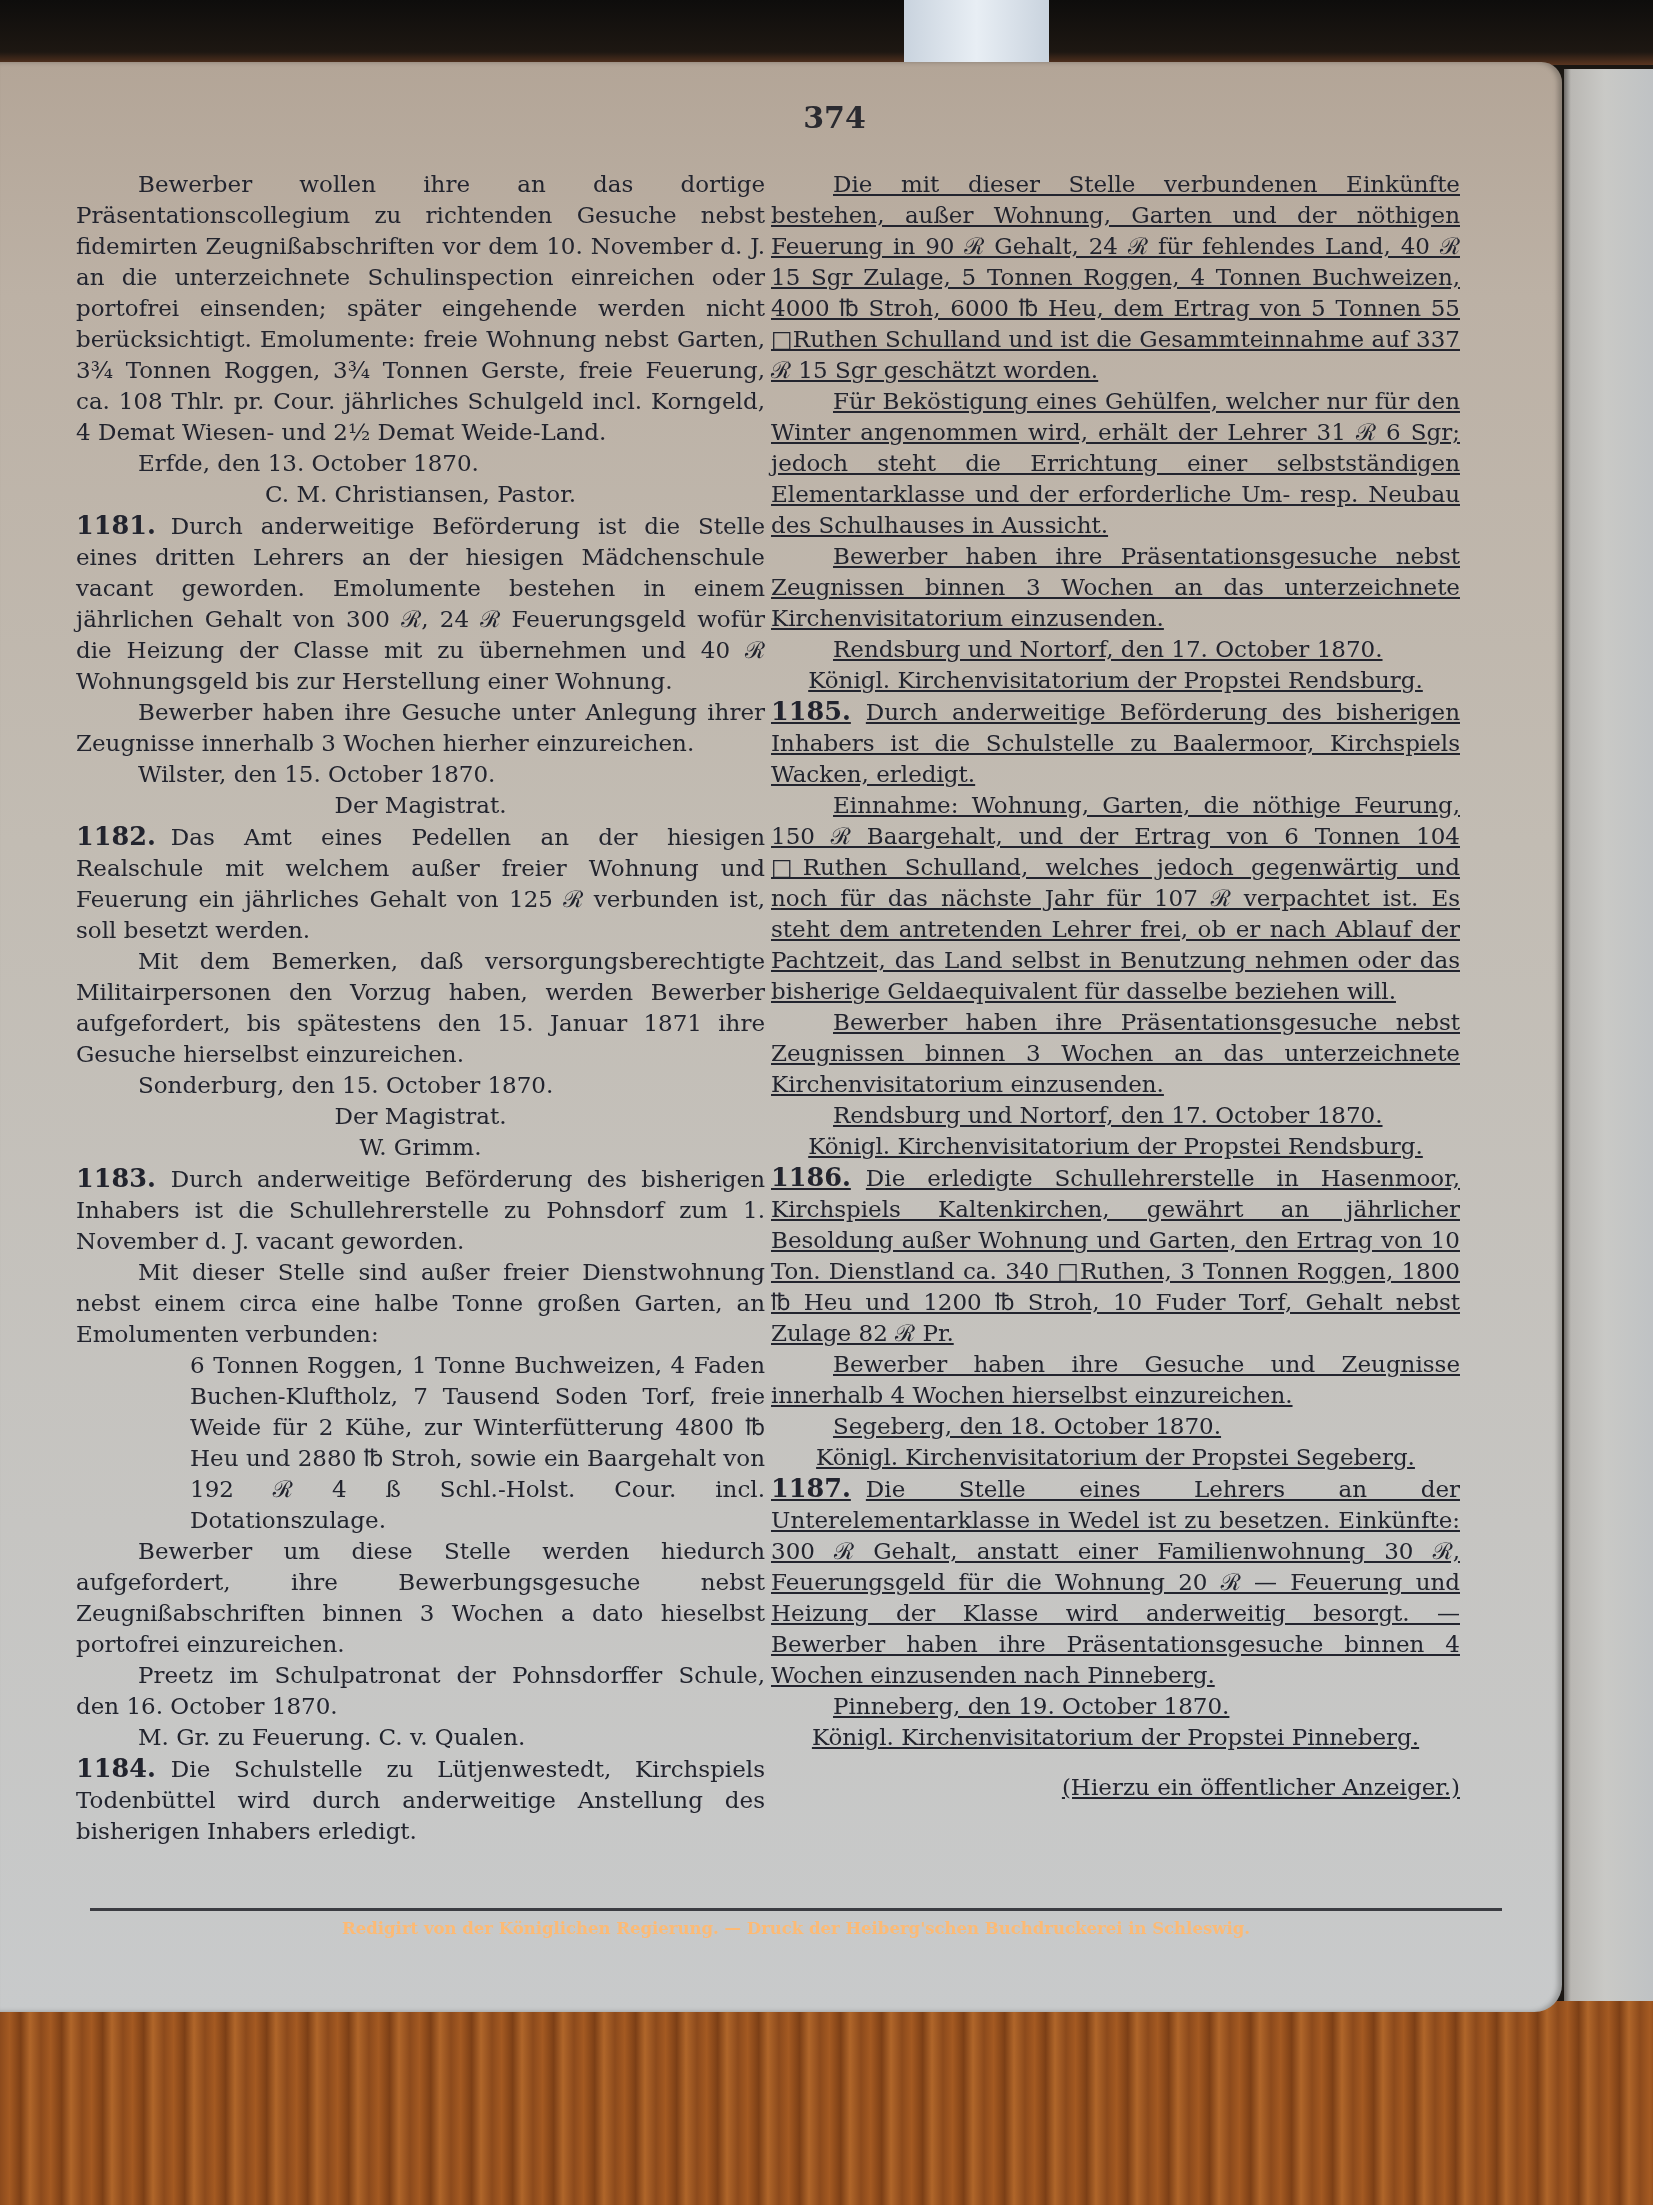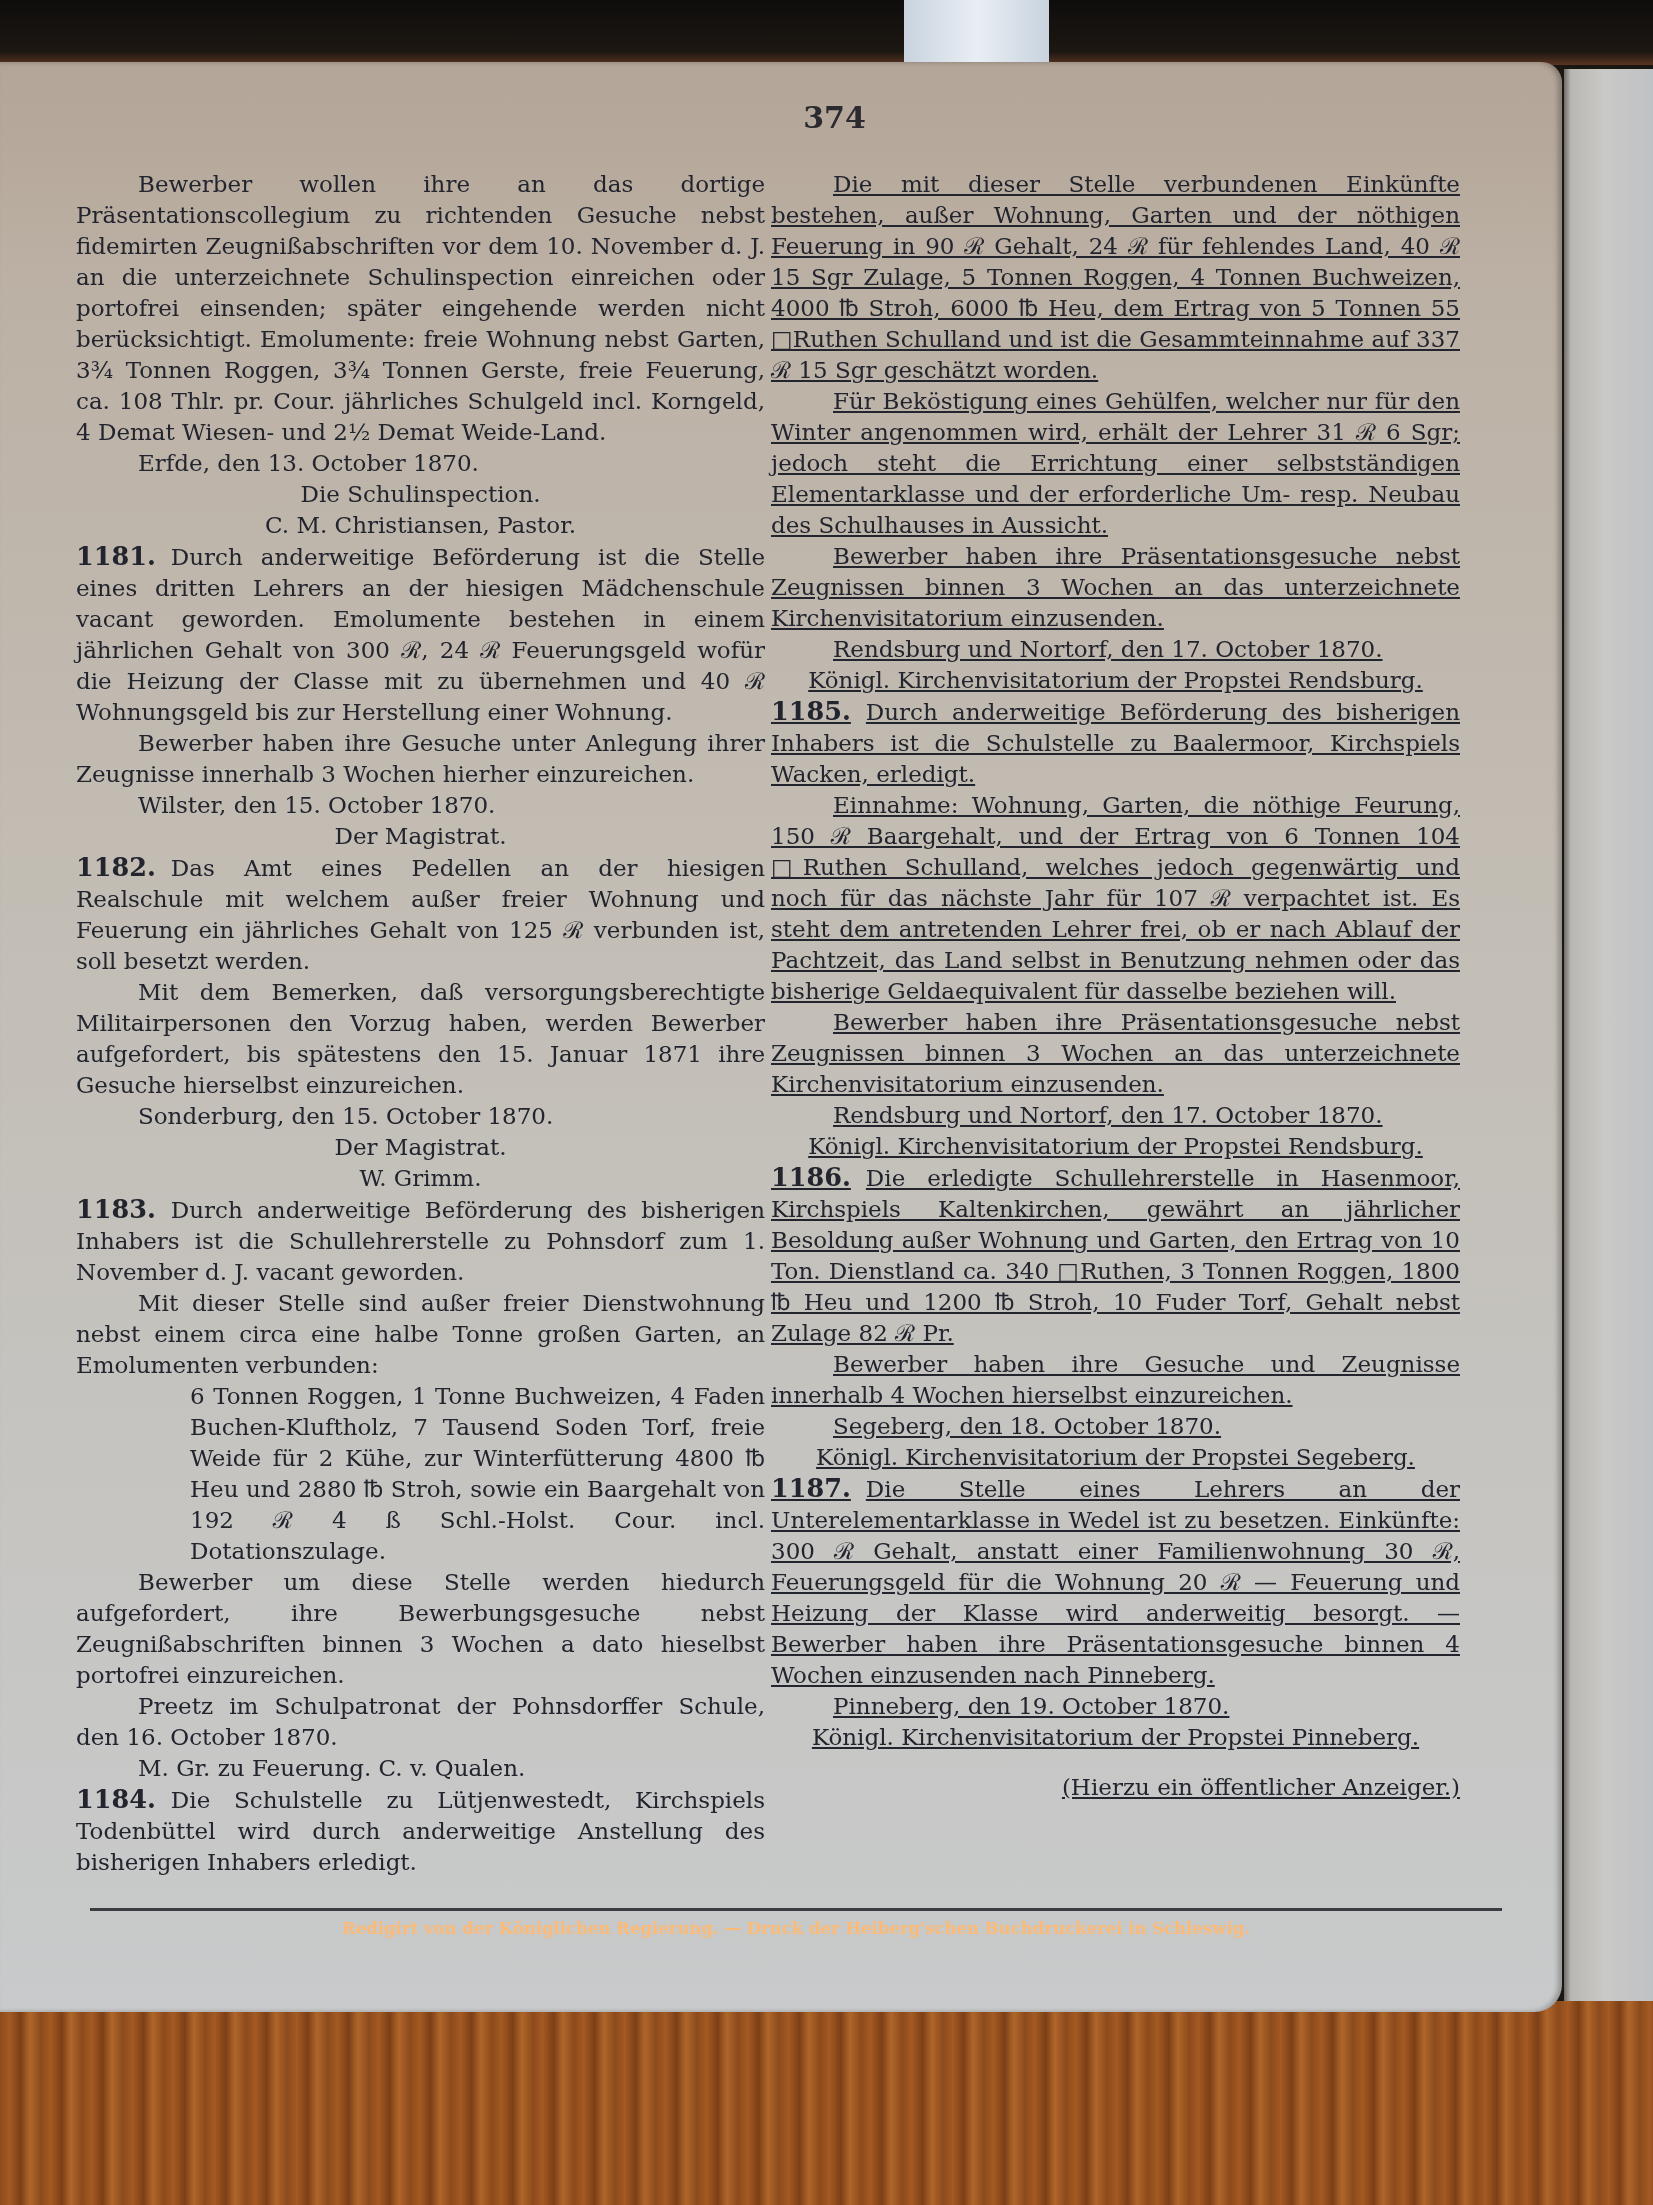--- a/index.html
+++ b/index.html
@@ -45,21 +45,20 @@
 <div class="top-gap"></div>
 <div class="next-page"></div>
 <div class="table"></div>
 
 <div class="page"></div>
 <div class="page-number">374</div>
 
 <div class="col left" id="leftcol">
     <p class="ind">Bewerber wollen ihre an das dortige Präsentationscollegium zu richtenden Gesuche nebst fidemirten Zeugnißabschriften vor dem 10. November d. J. an die unterzeichnete Schulinspection einreichen oder portofrei einsenden; später eingehende werden nicht berücksichtigt. Emolumente: freie Wohnung nebst Garten, 3¾ Tonnen Roggen, 3¾ Tonnen Gerste, freie Feuerung, ca. 108 Thlr. pr. Cour. jährliches Schulgeld incl. Korngeld, 4 Demat Wiesen- und 2½ Demat Weide-Land.</p>
     <p class="ind">Erfde, den 13. October 1870.</p>
-    <p class="center">Die Schulinspection.</p>
     <p class="center">C. M. Christiansen, Pastor.</p>
     <p><span class="num">1181.</span><span>Durch anderweitige Beförderung ist die Stelle eines dritten Lehrers an der hiesigen Mädchenschule vacant geworden. Emolumente bestehen in einem jährlichen Gehalt von 300 ℛ, 24 ℛ Feuerungsgeld wofür die Heizung der Classe mit zu übernehmen und 40 ℛ Wohnungsgeld bis zur Herstellung einer Wohnung.</span></p>
     <p class="ind">Bewerber haben ihre Gesuche unter Anlegung ihrer Zeugnisse innerhalb 3 Wochen hierher einzureichen.</p>
     <p class="ind">Wilster, den 15. October 1870.</p>
     <p class="center">Der Magistrat.</p>
     <p><span class="num">1182.</span><span>Das Amt eines Pedellen an der hiesigen Realschule mit welchem außer freier Wohnung und Feuerung ein jährliches Gehalt von 125 ℛ verbunden ist, soll besetzt werden.</span></p>
     <p class="ind">Mit dem Bemerken, daß versorgungsberechtigte Militairpersonen den Vorzug haben, werden Bewerber aufgefordert, bis spätestens den 15. Januar 1871 ihre Gesuche hierselbst einzureichen.</p>
     <p class="ind">Sonderburg, den 15. October 1870.</p>
     <p class="center">Der Magistrat.</p>
     <p class="center">W. Grimm.</p>

